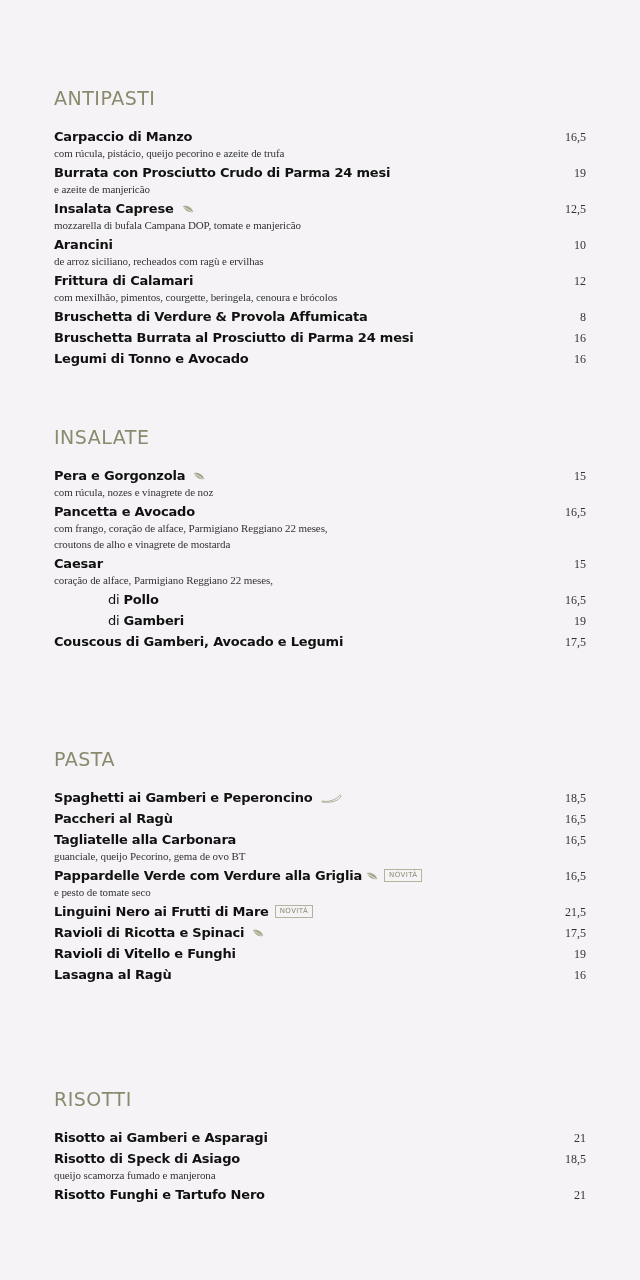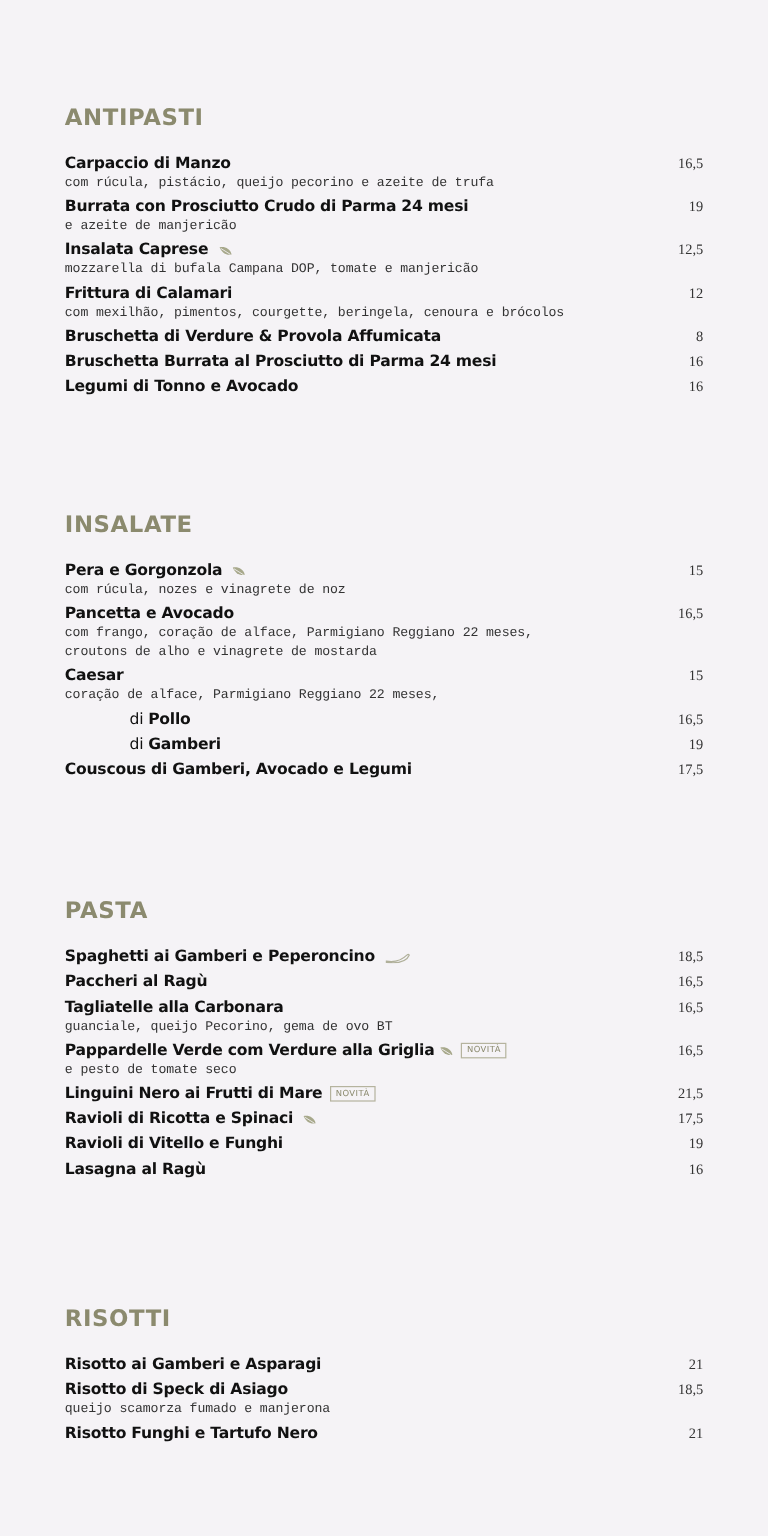--- a/index.html
+++ b/index.html
@@ -24,21 +24,21 @@
   .section {
     position: absolute;
     left: 0;
     width: 532px;
   }
   .section-title {
     font-family: "DejaVu Sans", "Liberation Sans", sans-serif;
     font-size: 19px;
     letter-spacing: 0.5px;
     color: #8b8a6e;
-    font-weight: bold;
+    font-weight: normal;
     height: 24px;
     line-height: 24px;
     margin: 0 0 16px 0;
   }
   .item {
     position: relative;
   }
   .item-row {
     display: flex;
     align-items: baseline;
@@ -64,21 +64,21 @@
     font-weight: normal;
     margin-right: 4px;
   }
   .item-price {
     font-family: "Liberation Serif", "DejaVu Serif", serif;
     font-size: 12px;
     color: #333;
     white-space: nowrap;
   }
   .item-desc {
-    font-family: Liberation Mono, monospace;
+    font-family: Liberation Serif, serif;
     font-size: 11px;
     letter-spacing: -0.1px;
     color: #333;
     line-height: 16px;
     margin-top: -2px;
     margin-bottom: 1px;
   }
   .item-desc div { white-space: nowrap; }
   .leaf-icon {
     display: inline-block;
@@ -145,20 +145,29 @@
               <path d="M2 3 L10 8" stroke="#f5f3f6" stroke-width="0.7"></path>
             </svg>
         </span>
         <span class="item-price">12,5</span>
       </div>
       <div class="item-desc">
           <div>mozzarella di bufala Campana DOP, tomate e manjericão</div>
         </div>
     </div>
 
+    <div class="item">
+      <div class="item-row">
+        <span class="item-name">Arancini</span>
+        <span class="item-price">10</span>
+      </div>
+      <div class="item-desc">
+          <div>de arroz siciliano, recheados com ragù e ervilhas</div>
+        </div>
+    </div>
 
     <div class="item">
       <div class="item-row">
         <span class="item-name">Frittura di Calamari</span>
         <span class="item-price">12</span>
       </div>
       <div class="item-desc">
           <div>com mexilhão, pimentos, courgette, beringela, cenoura e brócolos</div>
         </div>
     </div>

